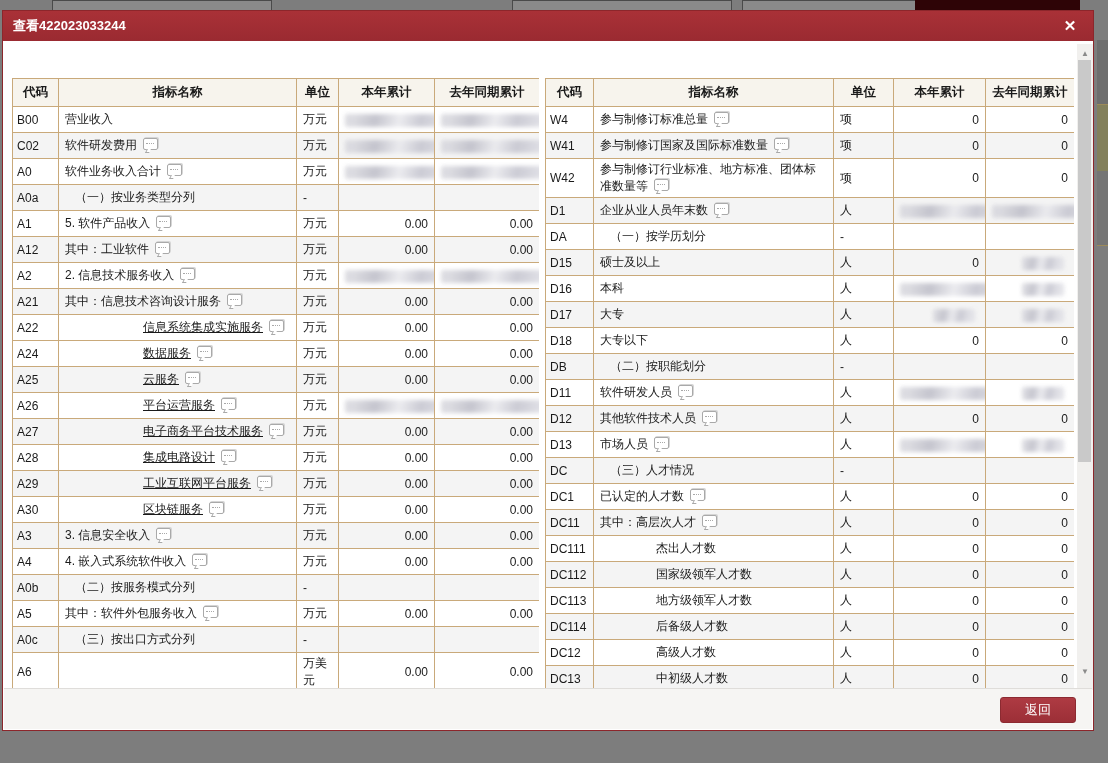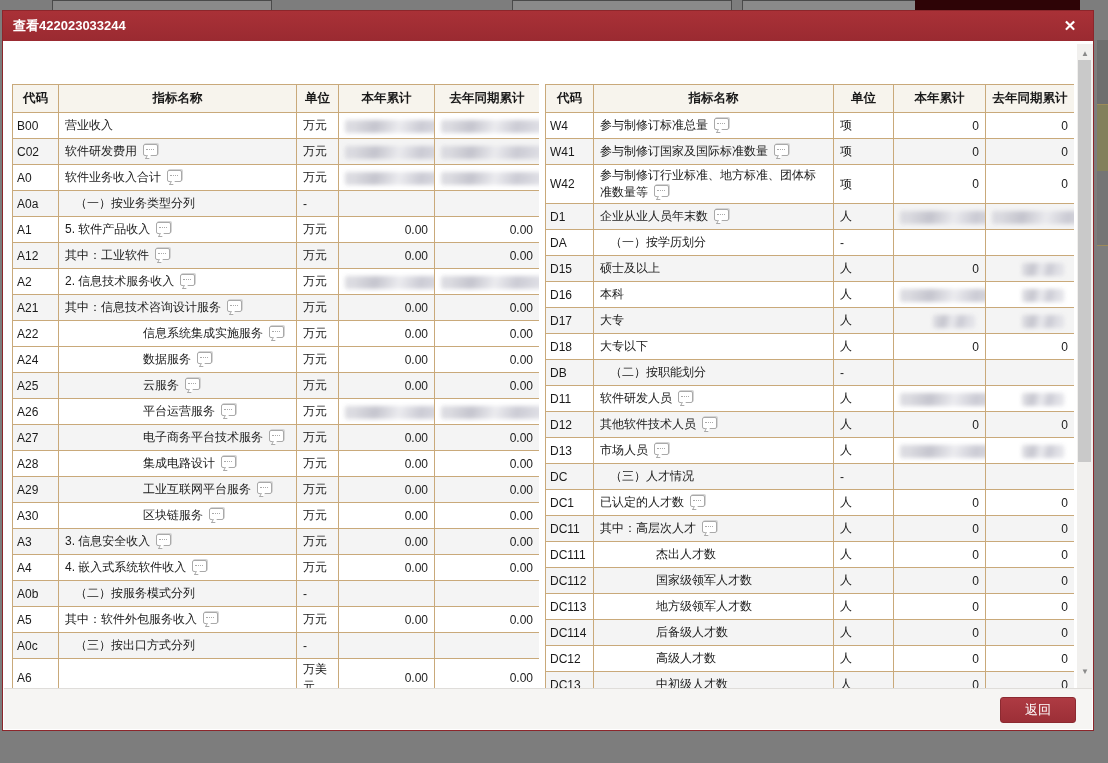--- a/index.html
+++ b/index.html
@@ -27,35 +27,35 @@
   .close-x{
     position:absolute;right:14px;top:6px;width:18px;height:18px;
     color:#fff;font-size:15px;font-weight:bold;line-height:18px;text-align:center;cursor:pointer;
   }
   .step-title{
     position:absolute;left:1px;top:33px;width:1072px;height:30px;
     background:#edeae7;font-size:15.5px;font-weight:bold;color:#111;
     line-height:30px;padding-left:10px;box-sizing:border-box;
   }
   
-  .tbl-wrap{position:absolute;top:67px;height:612px;overflow:hidden;margin-top:6px;}
+  .tbl-wrap{position:absolute;top:67px;height:612px;overflow:hidden;}
   .tbl-wrap.left{left:9px;width:527px;}
   .tbl-wrap.right{left:542px;width:529px;}
   table{border-collapse:collapse;table-layout:fixed;width:100%;}
   th,td{
     border:1px solid #c9a97a;font-size:12px;color:#1a1a1a;
     padding:2px 6px;height:21px;box-sizing:content-box;overflow:hidden;
     vertical-align:middle;background-clip:padding-box;
   }
   th{background:#f7f4ed;font-weight:bold;text-align:center;font-size:12.5px;padding:3px 2px;}
   tr.alt td{background:#f4f4f4;}
   td.c-code{padding:2px 4px;}
   td.c-num{text-align:right;}
   td.c-name.ind1{padding-left:16px;}
-  .tbl-wrap.left td.c-name.ind2{padding-left:84px;}
+  .tbl-wrap.left td.c-name.ind2{padding-left:84px;text-decoration:underline;}
   .tbl-wrap.right td.c-name.ind2{padding-left:62px;}
   
   .cicon{
     display:inline-block;width:13px;height:10px;margin-left:6px;vertical-align:-1px;
     border:1px solid #a9a9a9;border-radius:2px;background:#fff;position:relative;
     box-shadow:1px -1px 0 #d5d5d5;
   }
   .cicon::before{
     content:"";position:absolute;left:2px;top:4px;width:8px;border-top:1px dotted #a9a9a9;
   }

